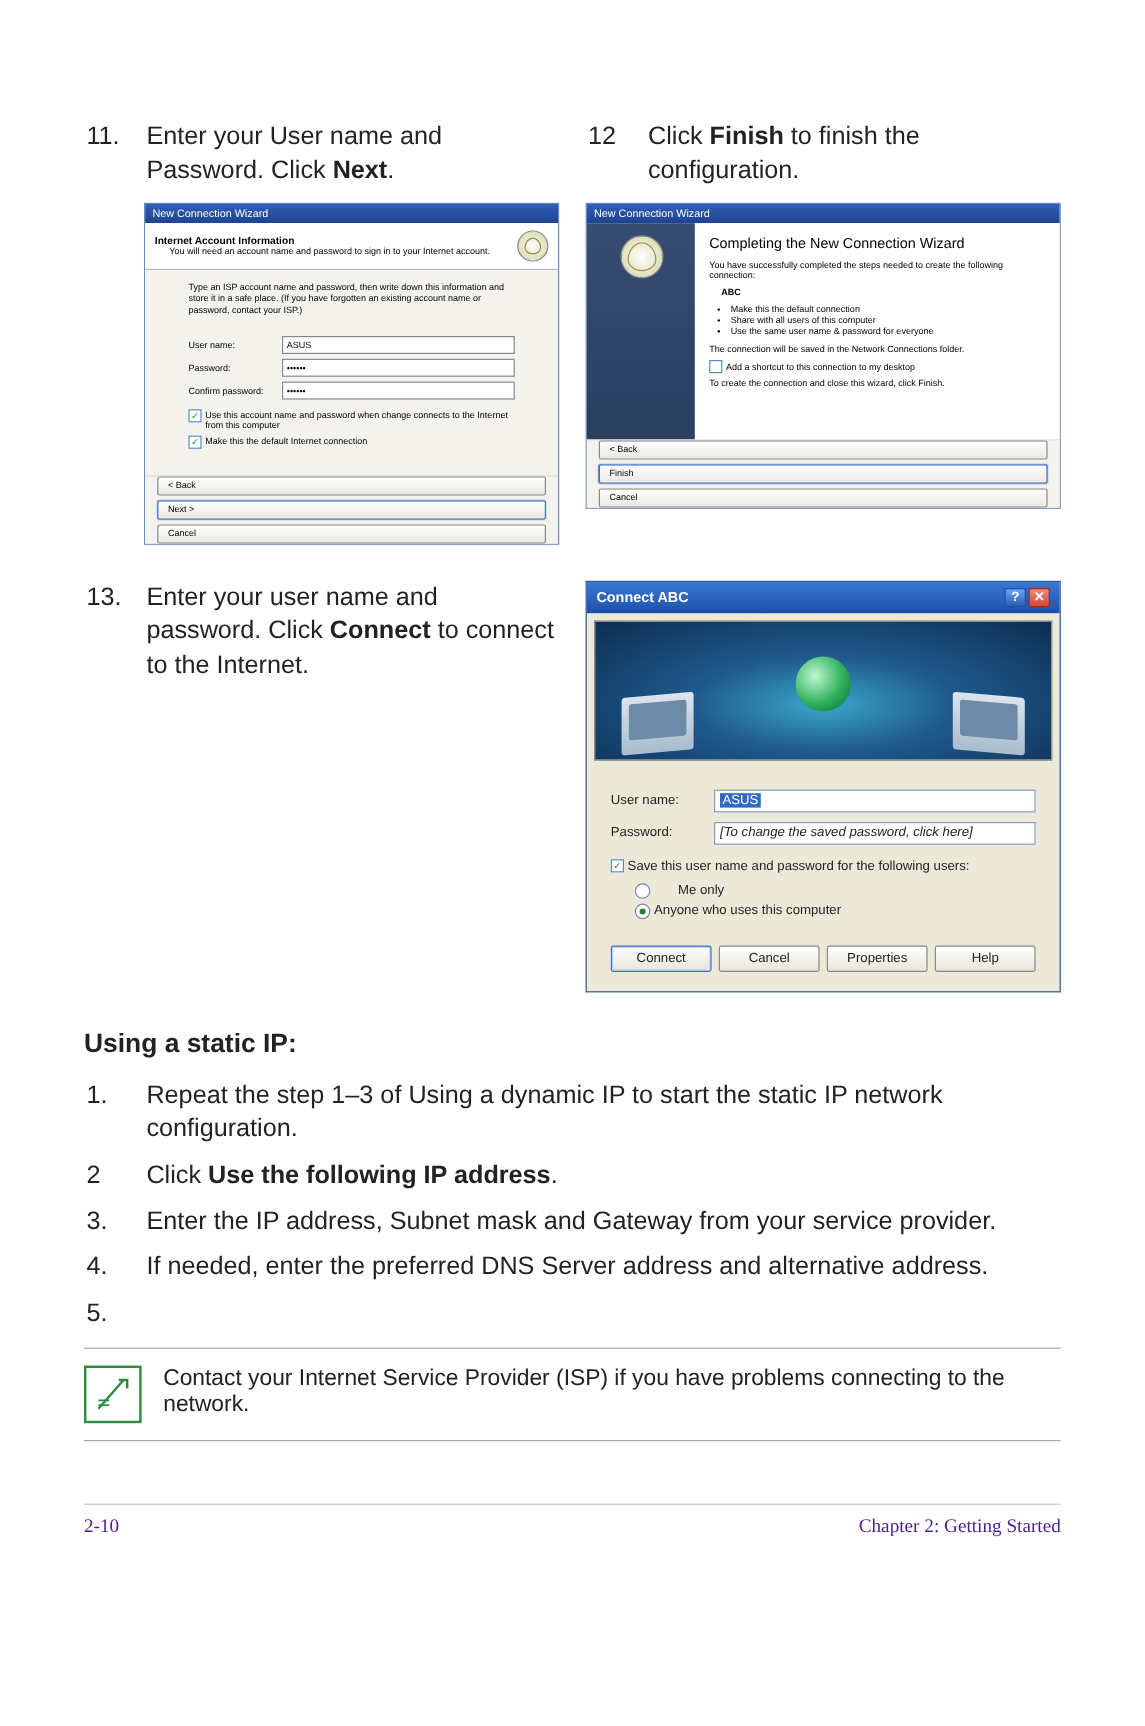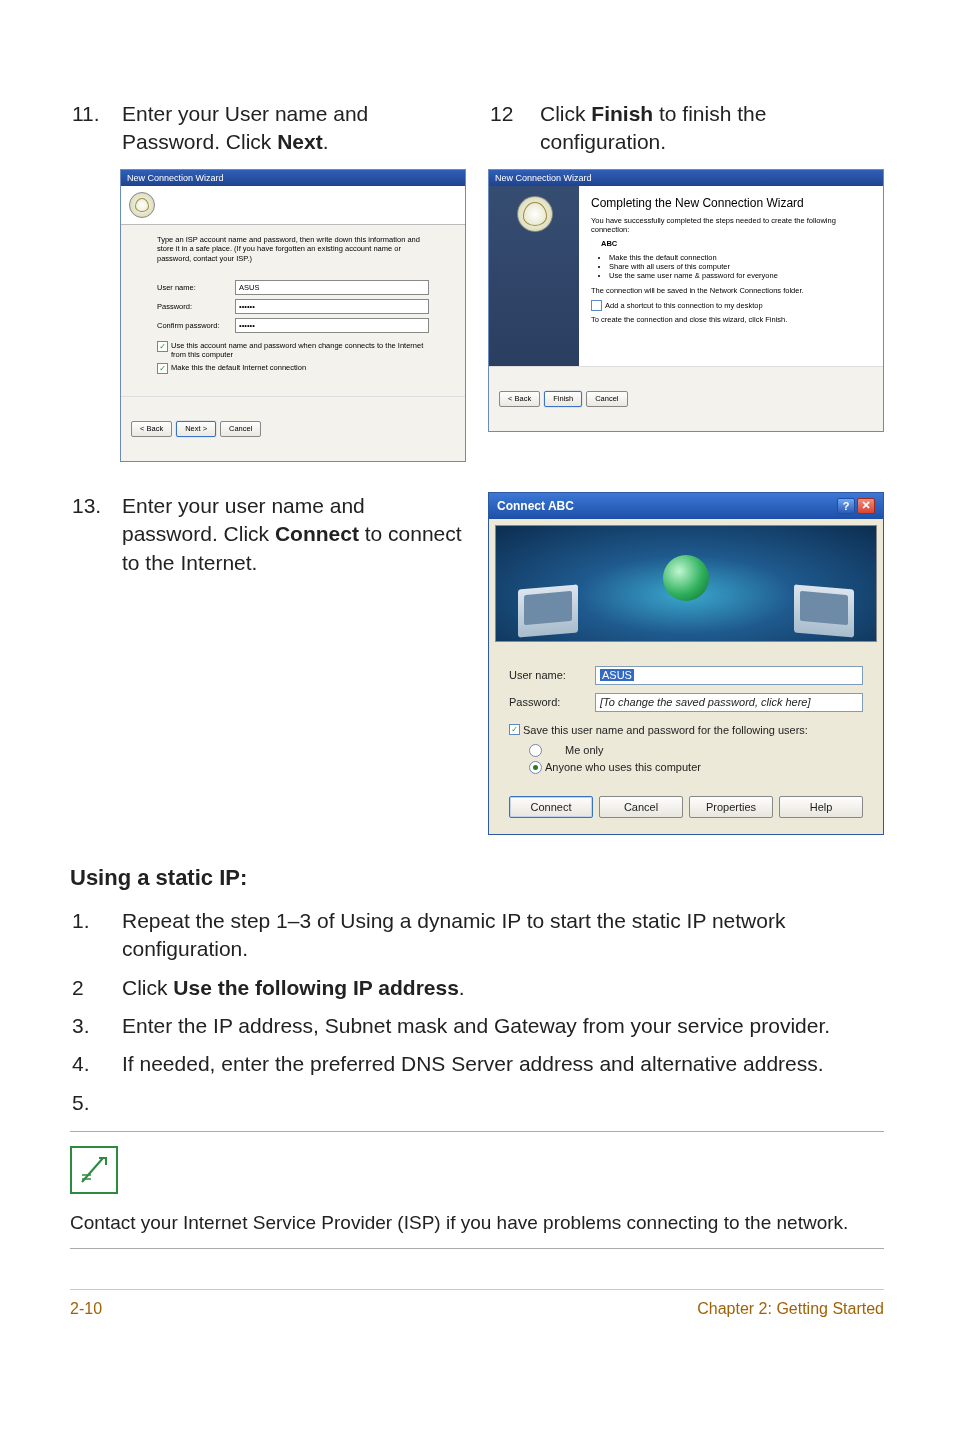--- a/index.html
+++ b/index.html
@@ -100,25 +100,26 @@
     display: inline-flex;
     align-items: center;
     justify-content: center;
     color: #2a8f2a;
     font-size: 8px;
     margin-right: 3px;
     flex-shrink: 0;
   }
   .wiz-buttons {
     background: #f4f2ec;
-    padding: 24px 10px;
-    display: flex;
-    justify-content: flex-start;
+    padding: 0 10px;
+    display: flex;
+    justify-content: center;
     gap: 4px;
     border-top: 1px solid #ddd;
+    flex-direction: column;
   }
   .wbtn {
     border: 1px solid #888;
     background: linear-gradient(#fefefe, #eae8e0);
     font-size: 7.5px;
     padding: 0 8px;
     height: 14px;
     display: flex;
     align-items: center;
     border-radius: 2px;
@@ -269,57 +270,61 @@
   .num-item .n { min-width: 50px; padding-left: 2px; }
   .note-box {
     border-top: 1px solid #aaa;
     border-bottom: 1px solid #aaa;
     padding: 14px 0;
     display: flex;
     gap: 18px;
     font-size: 19px;
     align-items: flex-start;
     margin-top: 12px;
-    flex-direction: column;
   }
   .note-icon {
     width: 44px; height: 44px;
     border: 2px solid #2e8a3f;
     display: flex;
     align-items: center; justify-content: center;
     color: #2e8a3f;
     flex-shrink: 0;
   }
   .footer {
     display: flex;
     justify-content: space-between;
     font-size: 16px;
-    color: #a16207;
+    color: #4c1d95;
     border-top: 1px solid #c8c8c8;
-    margin-top: 40px;
+    margin-top: 52px;
     padding-top: 10px;
+    font-family: Liberation Serif, serif;
   }
 </style>
 </head>
 <body>
 
 <div class="page">
 
   <div class="step-row">
     <div class="step-col">
       <div class="step-text">
         <div class="step-num">11.</div>
         <div class="step-body">
           <span>Enter your User name and Password. Click </span><span class="bold">Next</span><span>.</span>
         </div>
       </div>
 
       <div class="wiz" style="margin-left:50px;">
         <div class="wiz-title">New Connection Wizard</div>
         <div class="wiz-header">
+          <div class="wiz-header-text">
+            <div class="wiz-header-title">Internet Account Information</div>
+            <div class="wiz-header-sub">You will need an account name and password to sign in to your Internet account.</div>
+          </div>
           <span class="globe-icon"></span>
         </div>
         <div class="wiz-body">
           <div class="wiz-note">Type an ISP account name and password, then write down this information and store it in a safe place. (If you have forgotten an existing account name or password, contact your ISP.)</div>
           <div class="frow">
             <div class="flabel">User name:</div>
             <div class="finput">
                 <span>ASUS</span>
               </div>
           </div>

